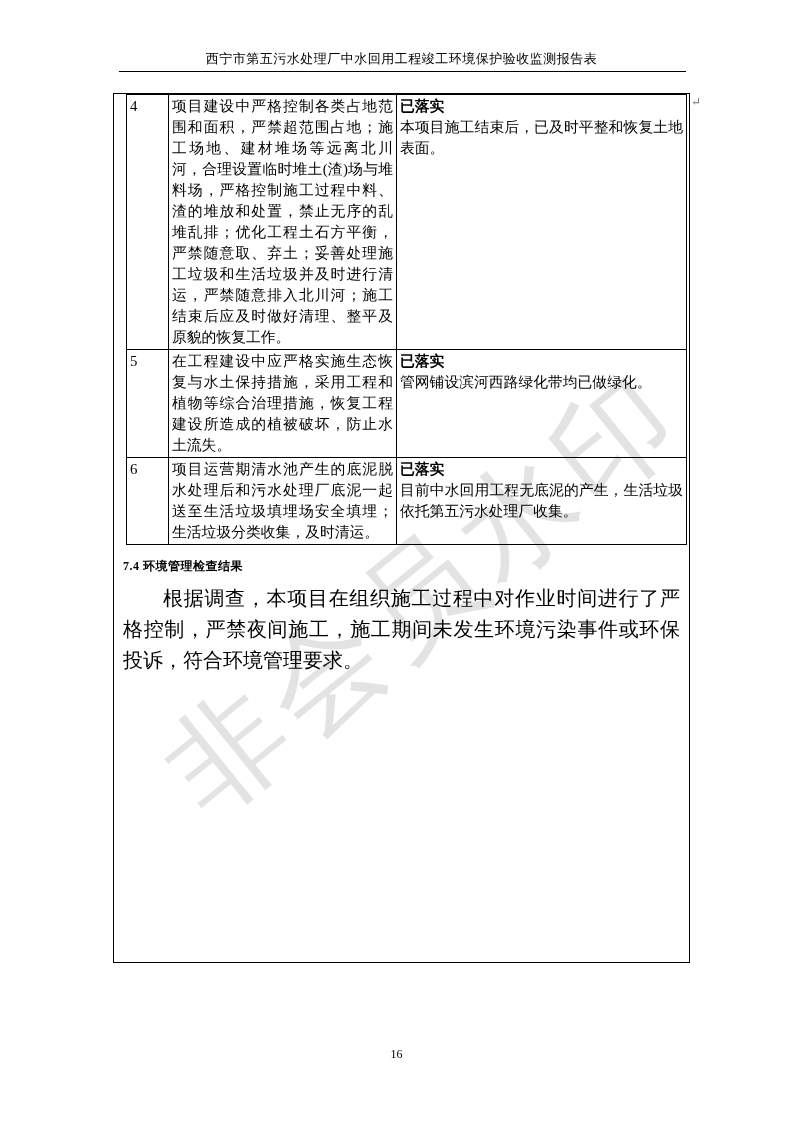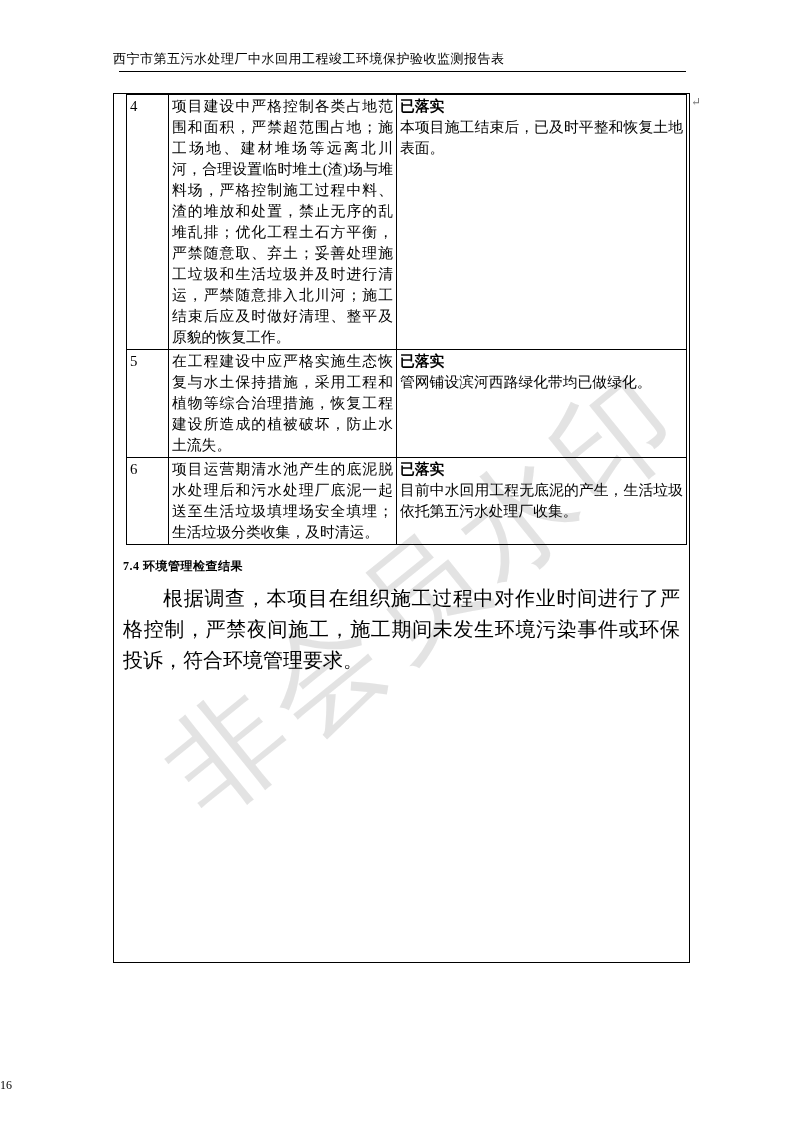--- a/index.html
+++ b/index.html
@@ -12,21 +12,21 @@
     position:absolute;left:118px;top:520px;width:584px;height:170px;
     font-size:116px;line-height:170px;text-align:center;white-space:nowrap;
     color:#c9c9c9;opacity:.5;letter-spacing:8px;
     transform:rotate(-39deg);transform-origin:center center;
     z-index:0;pointer-events:none;
   }
   .content{position:absolute;inset:0;z-index:1;}
   
   .doc-header{
     position:absolute;top:50px;left:113px;width:577px;
-    font-size:13px;letter-spacing:.5px;
+    font-size:13px;text-align:center;letter-spacing:.5px;
   }
   .header-rule{
     position:absolute;top:71px;left:119px;width:567px;height:0;
     border-top:1.6px solid #000;
   }
   .pilcrow{
     position:absolute;left:691px;top:95px;font-size:12px;color:#777;
   }
   
   .outer-box{
@@ -51,21 +51,21 @@
   .status-title{font-weight:bold;display:block;}
   
   .section-heading{
     font-weight:bold;font-size:12px;margin:13px 9px 8px 9px;letter-spacing:.5px;
   }
   .body-paragraph{
     margin:0 9px 5px 9px;font-size:20px;line-height:31px;
     text-align:justify;text-indent:2em;
   }
   .page-number{
-    position:absolute;left:0;top:1078px;width:793px;text-align:left;
+    position:absolute;left:0;top:1047px;width:793px;text-align:center;
     font-size:12px;
   }
 </style>
 </head>
 <body>
 
 <div class="watermark">非会员水印</div>
 
 <div class="content">
 

